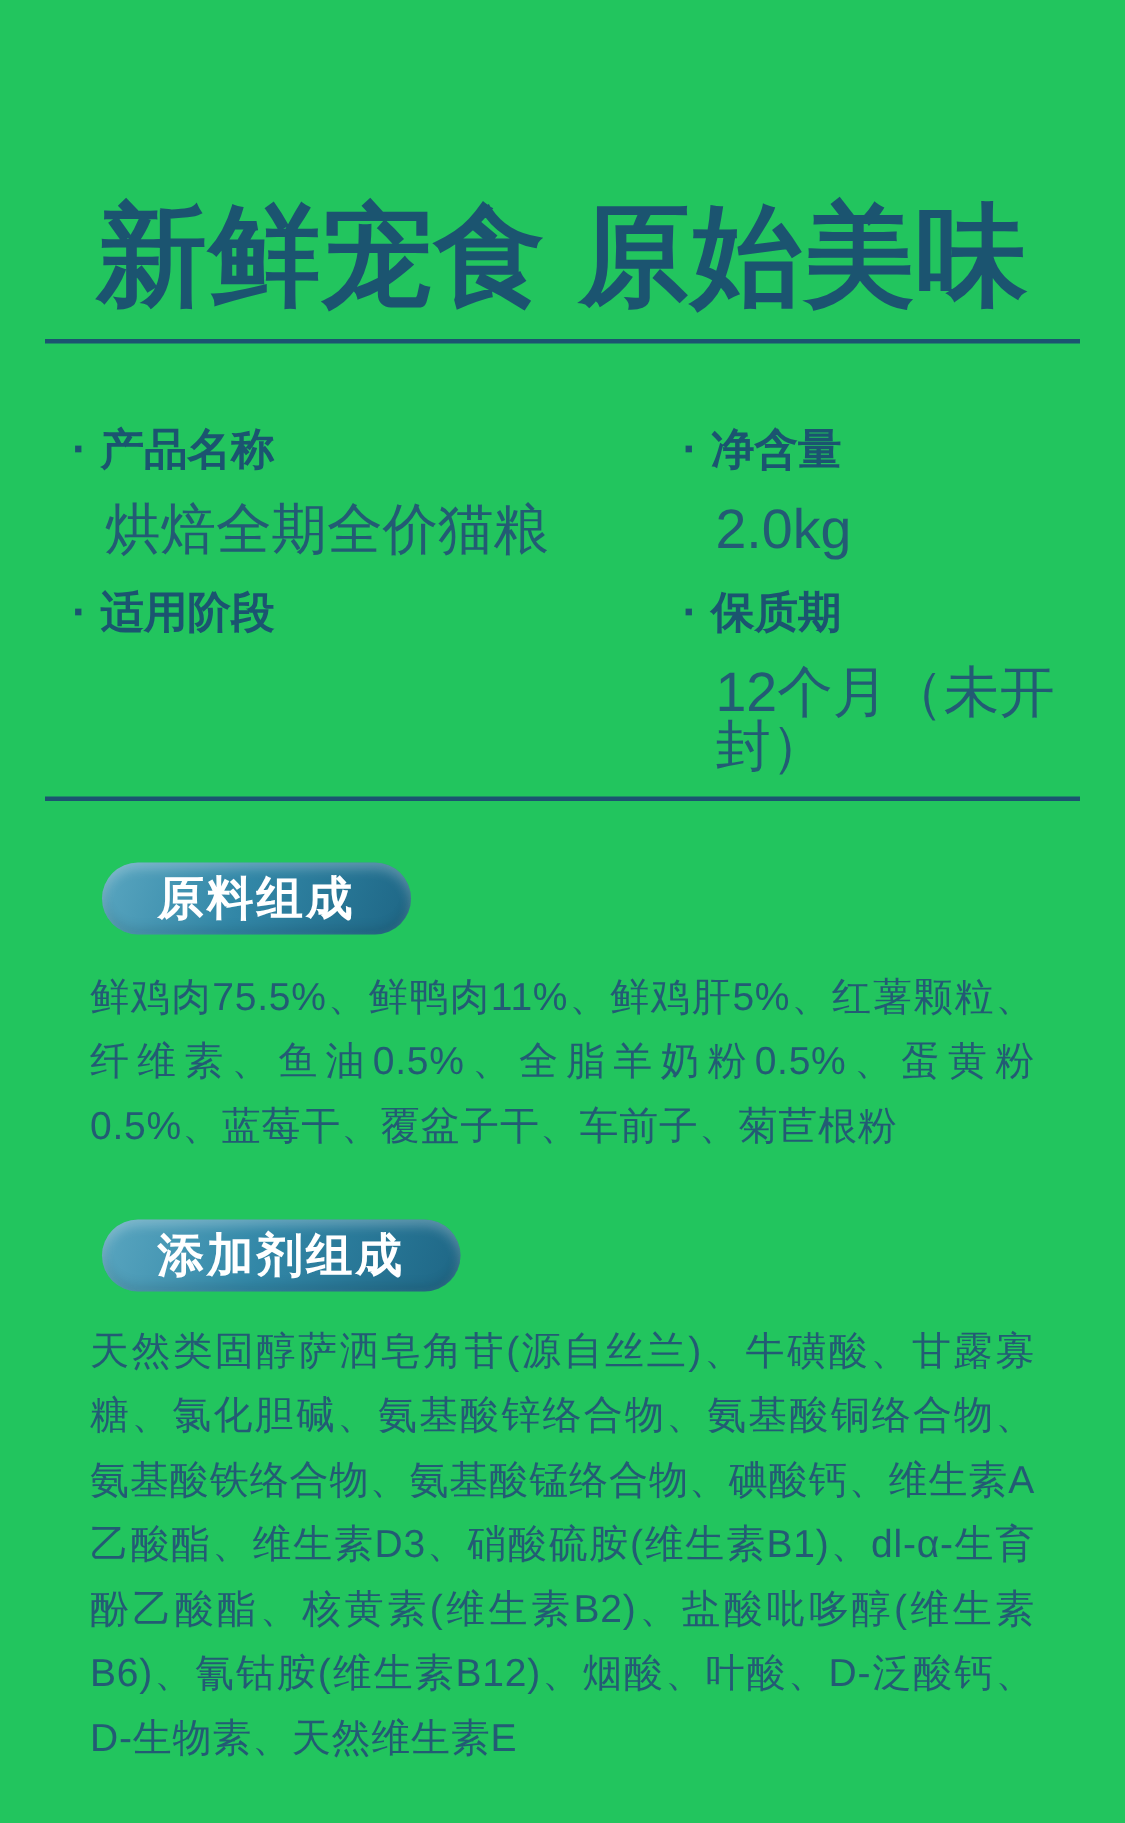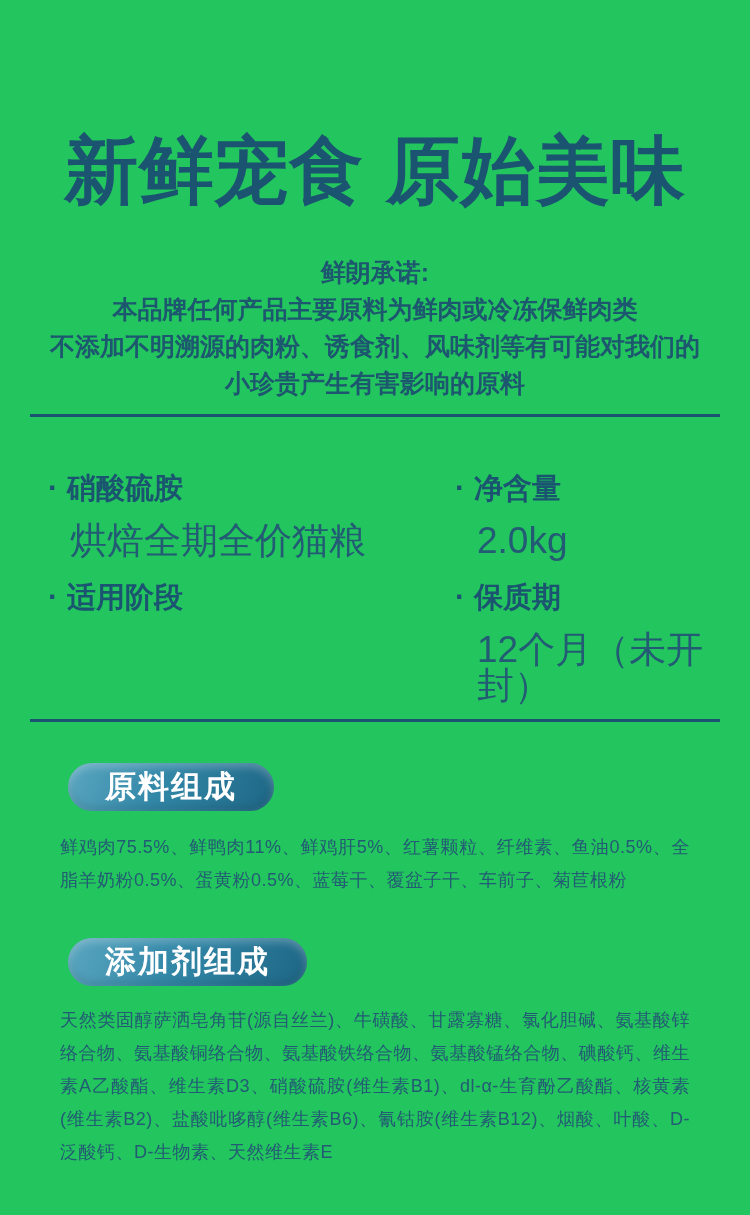--- a/index.html
+++ b/index.html
@@ -77,52 +77,46 @@
     background: linear-gradient(110deg, #5aa6c0 0%, #3287a7 45%, #1e6685 100%);
     box-shadow: inset 0 4px 8px rgba(255,255,255,0.28), inset 0 -4px 8px rgba(0,0,0,0.12);
     color: #ffffff;
     font-size: 31px;
     font-weight: 700;
     letter-spacing: 2px;
   }
   .badge.second { }
   .body-text {
     margin: 20px 60px 0 60px;
-    font-size: 18px;
-    line-height: 33px;
+    font-size: 26px;
+    line-height: 43px;
     font-weight: 500;
     letter-spacing: 0.5px;
     color: #235b74;
     text-align: justify;
     text-align-last: left;
   }
   .body-text.additives { margin-top: 18px; }
 </style>
 </head>
 <body>
 
 <div class="page">
 
   <h1 class="title">新鲜宠食 原始美味</h1>
 
-  <div class="promise">
-    <div class="promise-heading">鲜朗承诺:</div>
-    <div class="promise-line">本品牌任何产品主要原料为鲜肉或冷冻保鲜肉类</div>
-    <div class="promise-line">不添加不明溯源的肉粉、诱食剂、风味剂等有可能对我们的</div>
-    <div class="promise-line">小珍贵产生有害影响的原料</div>
-  </div>
 
   <hr class="divider">
 
   <div class="info-grid">
 
     <div class="info-cell">
       <div class="info-label">
         <span class="bullet">·</span>
-        <span>硝酸硫胺</span>
+        <span>产品名称</span>
       </div>
       <div class="info-value">烘焙全期全价猫粮</div>
     </div>
 
     <div class="info-cell">
       <div class="info-label">
         <span class="bullet">·</span>
         <span>净含量</span>
       </div>
       <div class="info-value">2.0kg</div>

